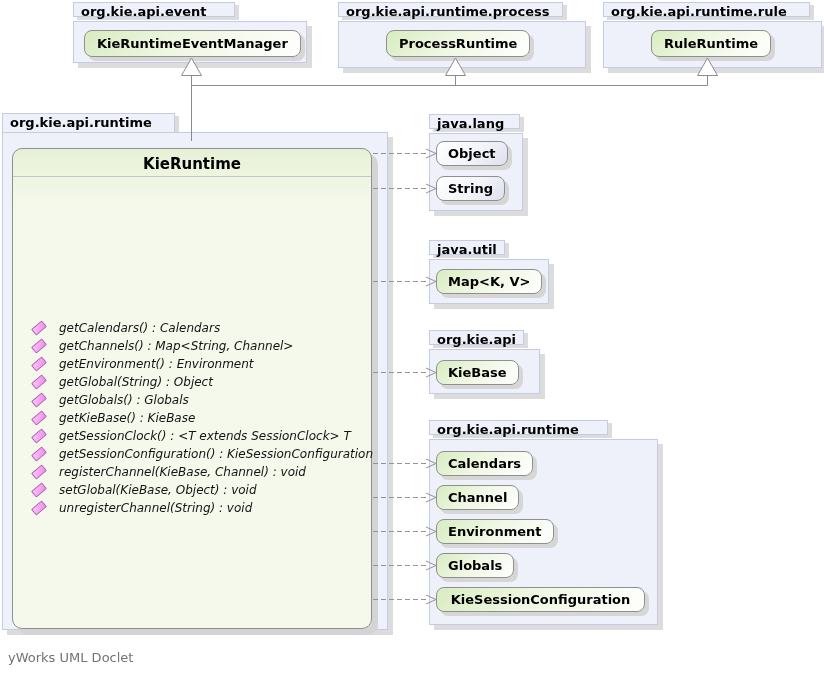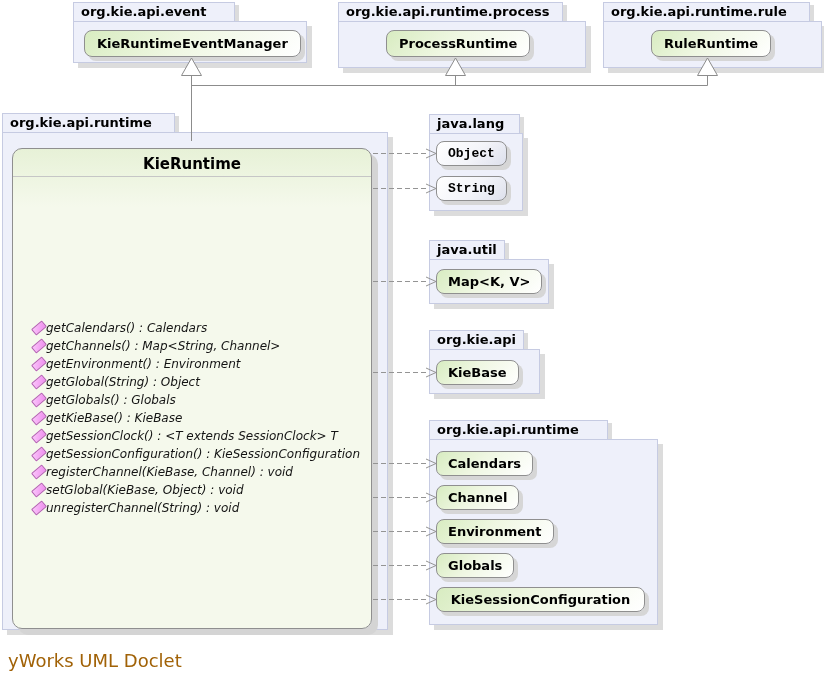--- a/index.html
+++ b/index.html
@@ -2,69 +2,69 @@
 <html><head>
 <meta charset="utf-8">
 <style>
   html,body{margin:0;padding:0;background:#ffffff;}
   .canvas{
     position:relative;width:824px;height:676px;background:#ffffff;overflow:hidden;
     font-family:"DejaVu Sans","Liberation Sans",sans-serif;color:#000;
   }
   
   .pkg-tab{
-    position:absolute;box-sizing:border-box;height:28px;
+    position:absolute;box-sizing:border-box;height:15px;
     background:#eef0fa;border:1px solid #c6cbe2;
     font-size:13px;font-weight:bold;line-height:16px;padding:1px 7px 0 7px;
     white-space:nowrap;box-shadow:4px 3px 0 #dcdcdc;z-index:1;
   }
   .pkg-body{
     position:absolute;box-sizing:border-box;
     background:#eef0fa;border:1px solid #c6cbe2;
     box-shadow:5px 5px 0 #dcdcdc;z-index:1;
   }
   
   .tbtn{
     position:absolute;box-sizing:border-box;z-index:2;
     border:1px solid #8f8f8f;border-radius:8px;
     font-size:13px;font-weight:bold;line-height:19px;padding:2px 11px;
     text-align:center;white-space:nowrap;
     background:linear-gradient(135deg,#d8ecc1 0%,#eff7e2 45%,#ffffff 100%);
     box-shadow:4px 4px 0 #d6d6d6;cursor:pointer;
   }
   .tbtn.lg{padding:3px 12px;}
-  .tbtn.cls{background:linear-gradient(135deg,#ffffff 0%,#f3f4f9 55%,#dde0ec 100%);font-family:Liberation Mono, monospace;}
+  .tbtn.cls{background:linear-gradient(135deg,#ffffff 0%,#f3f4f9 55%,#dde0ec 100%);}
   
   .class-box{
     position:absolute;left:12px;top:140px;width:360px;height:481px;z-index:2;
     box-sizing:border-box;border:1px solid #8f8f8f;border-radius:10px;
     background:linear-gradient(to bottom,#e7f1d7 0px,#f5f9ec 58px);
     box-shadow:6px 6px 0 #d4d4d4;
     margin-top:8px;
   }
   .class-title{
     height:28px;box-sizing:border-box;padding-top:6px;
     text-align:center;font-size:15px;font-weight:bold;
     border-bottom:1px solid #c6c6c6;
   }
   .method{
     position:absolute;left:17px;right:8px;height:18px;
-    display:flex;align-items:center;gap:0;cursor:pointer;
+    display:flex;align-items:center;gap:13px;cursor:pointer;
   }
   .micon{
     flex:0 0 auto;width:12px;height:6px;margin-left:2px;
     background:linear-gradient(135deg,#fbc6fb,#ee8cee);
     border:1px solid #b45cb4;border-radius:1px;
     transform:rotate(-40deg);
   }
   .mtext{font-size:12px;font-style:italic;color:#141414;white-space:nowrap;}
   
   svg.wires{position:absolute;left:0;top:0;z-index:3;pointer-events:none;}
   
-  .footer{position:absolute;left:8px;top:650px;font-size:18px;color:#a16207;}
+  .footer{position:absolute;left:8px;top:650px;font-size:13px;color:#737373;}
 </style>
 </head>
 <body>
 
 <div class="canvas">
 
   <div class="pkg-tab" style="left:73px;top:2px;min-width:162px;">org.kie.api.event</div>
   <div class="pkg-body" style="left:73px;top:21px;width:234px;height:42px;"></div>
   <div class="tbtn lg" style="left:84px;top:30px;min-width:215px;">KieRuntimeEventManager</div>
 
@@ -135,21 +135,21 @@
   <div class="pkg-tab" style="left:429px;top:240px;min-width:73px;">java.util</div>
   <div class="pkg-body" style="left:429px;top:259px;width:120px;height:45px;"></div>
   <div class="tbtn" style="left:436px;top:269px;min-width:101px;">Map&lt;K, V&gt;</div>
 
   <div class="pkg-tab" style="left:429px;top:330px;min-width:92px;">org.kie.api</div>
   <div class="pkg-body" style="left:429px;top:349px;width:111px;height:45px;"></div>
   <div class="tbtn" style="left:436px;top:360px;min-width:73px;">KieBase</div>
 
   <div class="pkg-tab" style="left:429px;top:420px;min-width:179px;">org.kie.api.runtime</div>
   <div class="pkg-body" style="left:429px;top:439px;width:229px;height:186px;"></div>
-  <div class="tbtn" style="left:436px;top:451px;min-width:91px;border-radius:7px;">Calendars</div>
+  <div class="tbtn" style="left:436px;top:451px;min-width:91px;">Calendars</div>
   <div class="tbtn" style="left:436px;top:485px;min-width:76px;">Channel</div>
   <div class="tbtn" style="left:436px;top:519px;min-width:108px;">Environment</div>
   <div class="tbtn" style="left:436px;top:553px;min-width:71px;">Globals</div>
   <div class="tbtn" style="left:436px;top:587px;min-width:209px;">KieSessionConfiguration</div>
 
   <svg class="wires" width="824" height="676" viewBox="0 0 824 676">
 
     <g stroke="#8c8c8c" stroke-width="1" fill="none">
       <path d="M191.5,141 L191.5,76"></path>
       <path d="M191.5,85.5 L707.5,85.5"></path>

